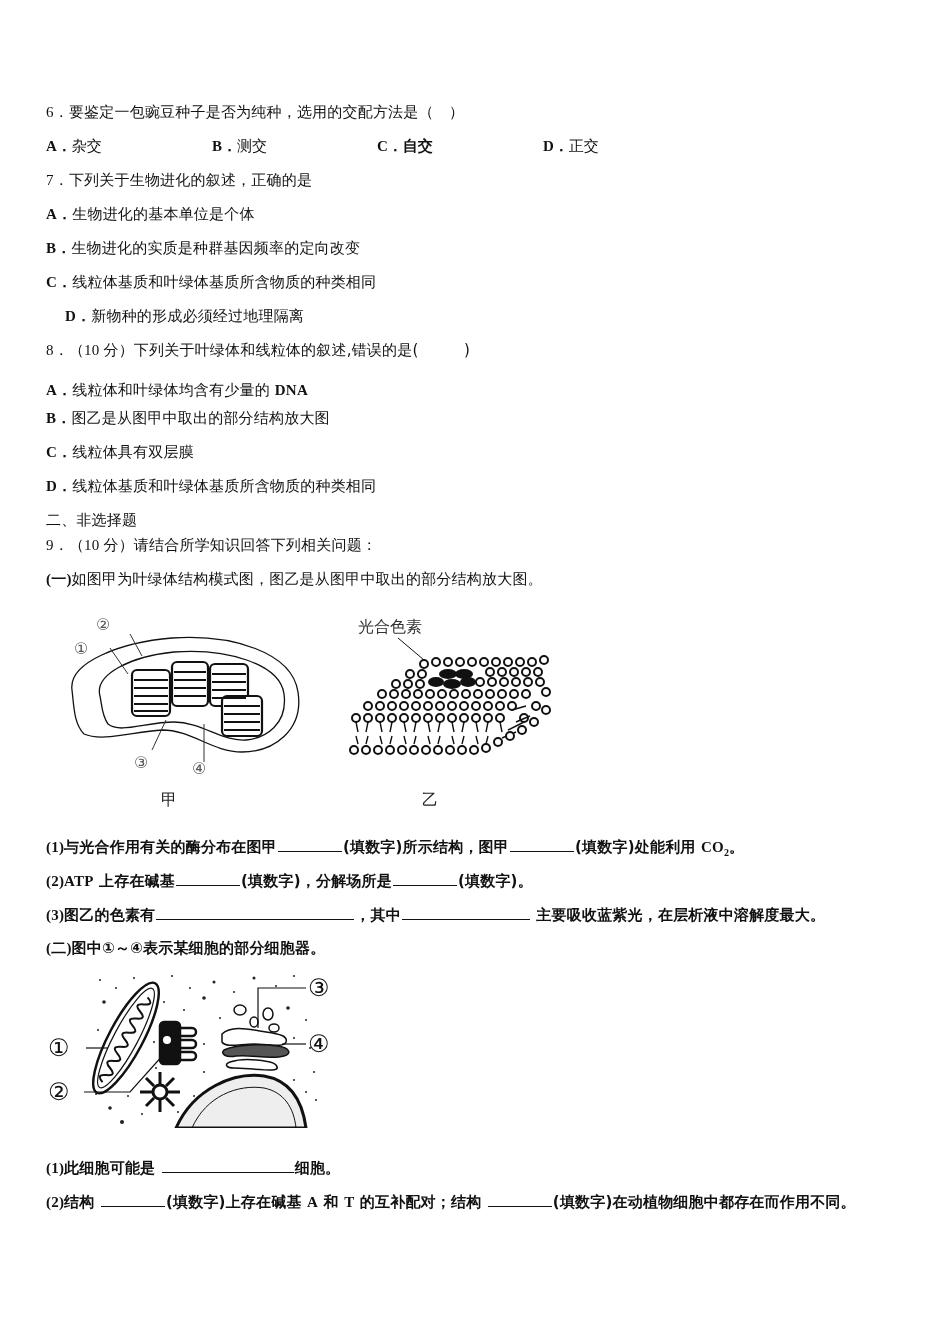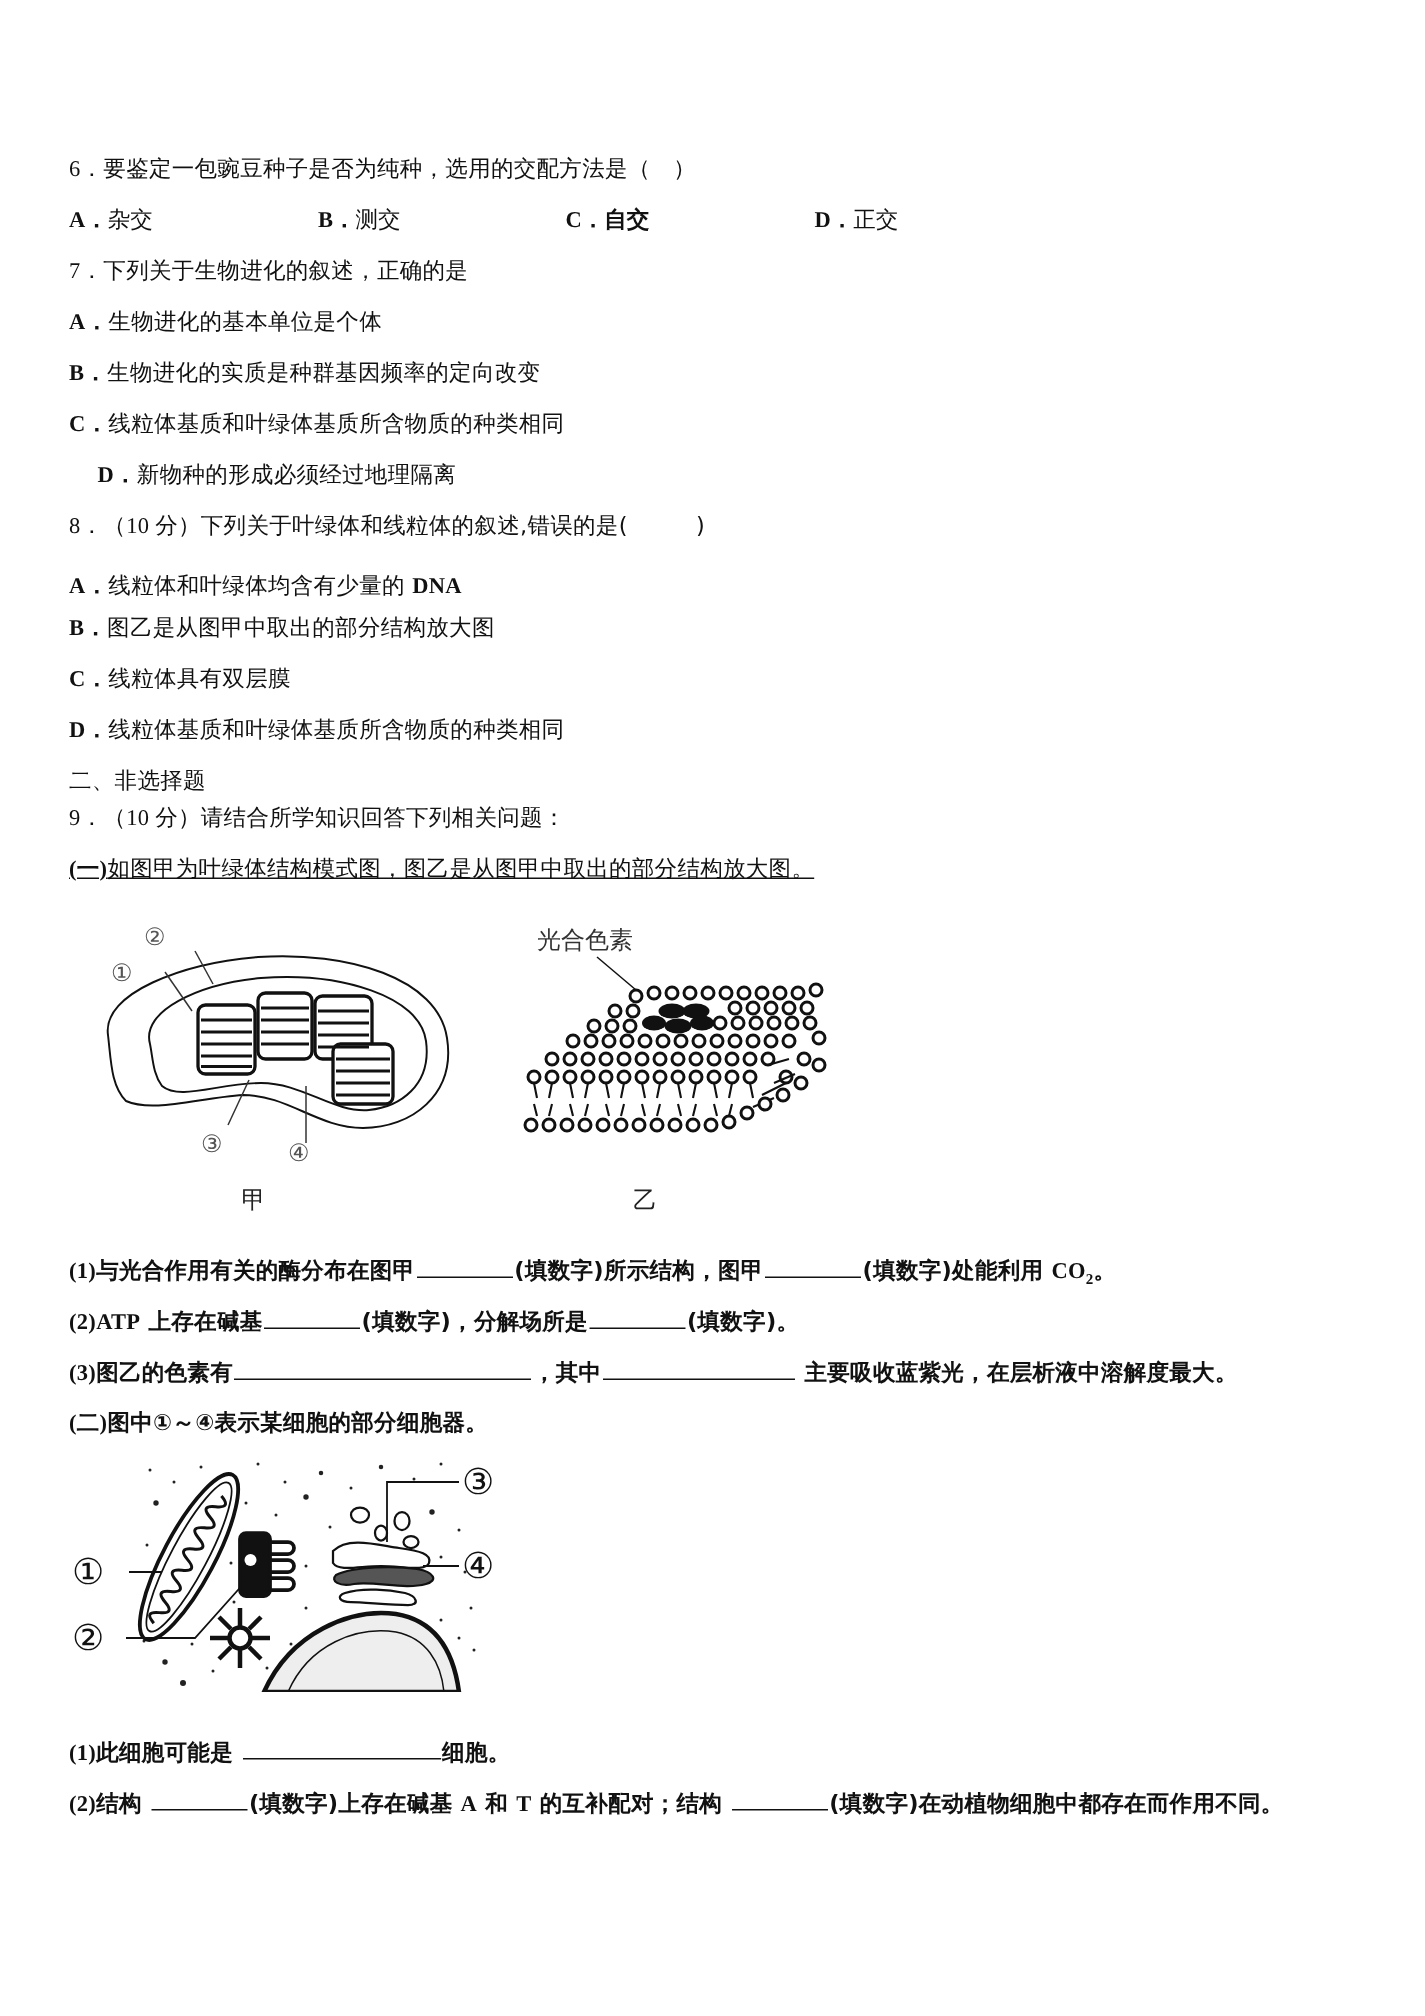--- a/index.html
+++ b/index.html
@@ -53,21 +53,21 @@
 <div class="line" style="top:380px;"><span class="opt">A．</span><span style="font-weight:normal;">线粒体和叶绿体均含有少量的 </span><span class="serif">DNA</span></div>
 <div class="line" style="top:408px;"><span class="opt">B．</span><span style="font-weight:normal;">图乙是从图甲中取出的部分结构放大图</span></div>
 <div class="line" style="top:442px;"><span class="opt">C．</span><span style="font-weight:normal;">线粒体具有双层膜</span></div>
 <div class="line" style="top:476px;"><span class="opt">D．</span><span style="font-weight:normal;">线粒体基质和叶绿体基质所含物质的种类相同</span></div>
 
 <div class="line" style="top:510px; font-weight:normal;">二、非选择题</div>
 
 <div class="line" style="top:535px;">
   <span class="num">9．</span><span class="num">（10 分）</span><span style="font-weight:normal;">请结合所学知识回答下列相关问题：</span>
 </div>
-<div class="line" style="top:569px;text-decoration:underline;">
+<div class="line" style="top:569px;">
   <span class="serif">(一)</span><span style="font-weight:normal;">如图甲为叶绿体结构模式图，图乙是从图甲中取出的部分结构放大图。</span>
 </div>
 
 <div class="figure" style="left:62px; top:612px; width:250px; height:170px;">
   <svg width="250" height="170" viewBox="0 0 250 170">
 
     <path d="M10,78 C6,50 60,30 110,26 C170,22 230,40 236,80 C242,118 212,140 180,140 C150,140 130,118 100,118 C70,120 40,130 22,122 C12,112 12,95 10,78 Z" fill="none" stroke="#111" stroke-width="1.3"></path>
 
     <path d="M38,84 C32,62 70,44 112,40 C165,36 218,52 222,82 C226,112 204,126 184,128 C160,130 140,110 112,110 C84,110 58,122 46,112 C40,104 40,94 38,84 Z" fill="none" stroke="#111" stroke-width="1.3"></path>
 

